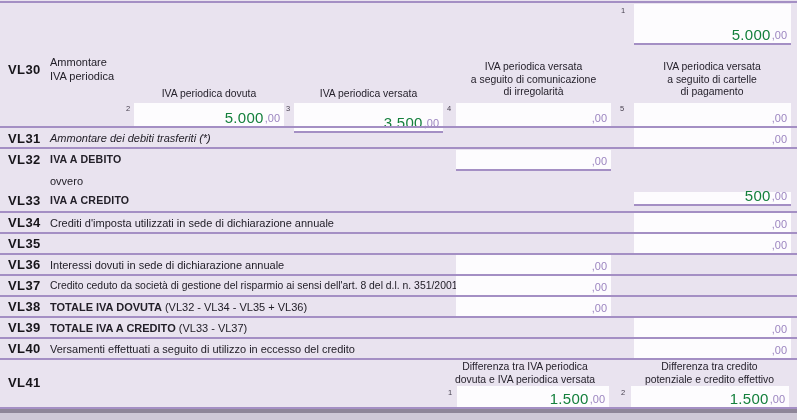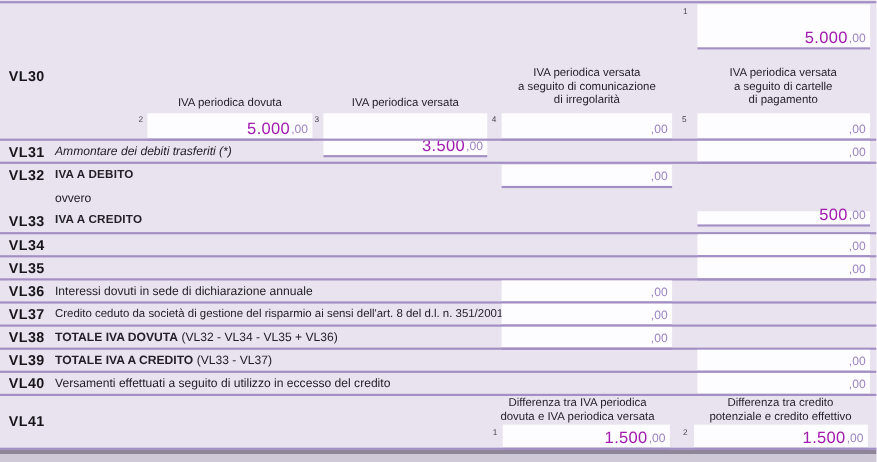--- a/index.html
+++ b/index.html
@@ -13,21 +13,21 @@
   .lbl   { position:absolute; font-size:11px; color:#232029; white-space:nowrap; }
   .lbl i { }
   .small-lbl { font-size:10.4px; }
   .boldcaps { font-weight:bold; font-size:10.6px; letter-spacing:.2px; }
   .fnum  { position:absolute; font-size:7.5px; color:#47404f; }
   .fbox  {
     position:absolute; background:#fdfcfe; border-bottom:2px solid #a48fc4;
     box-sizing:border-box; display:flex; align-items:flex-end; justify-content:flex-end;
     padding:0 4px 1px 0;
   }
-  .val { font-size:15px; color:#a21caf; letter-spacing:.3px; line-height:15px; }
+  .val { font-size:15px; color:#15803d; letter-spacing:.3px; line-height:15px; }
   .dec { font-size:11px; color:#9c85c0; margin-left:1px; line-height:13px; }
   .hdr {
     position:absolute; font-size:10.4px; line-height:12.6px; text-align:center;
     white-space:pre-line; color:#26222c;
   }
   .pre { white-space:pre-line; }
   .bstrip1 { position:absolute; left:0; width:797px; top:409px; height:4px; background:#8e8698; }
   .bstrip2 { position:absolute; left:0; width:797px; top:413px; height:7px; background:#cfc9d7; }
 </style>
 </head>
@@ -37,37 +37,39 @@
 
   <div class="hline" style="top:1px"></div>
 
   <span class="fnum" style="left:621px; top:6px">1</span>
   <div class="fbox" style="left:634px; top:4px; width:157px; height:41px">
     <span class="val">5.000</span>
       <span class="dec">,00</span>
   </div>
 
   <span class="code" style="left:8px; top:62px">VL30</span>
+  <span class="lbl pre" style="left:50px; top:56px; line-height:13.5px">Ammontare
+IVA periodica</span>
 
   <div class="hdr" style="left:134px; top:88px; width:150px">IVA periodica dovuta</div>
   <div class="hdr" style="left:294px; top:88px; width:149px">IVA periodica versata</div>
   <div class="hdr" style="left:446px; top:61px; width:175px">IVA periodica versata
 a seguito di comunicazione
 di irregolarità</div>
   <div class="hdr" style="left:627px; top:61px; width:170px">IVA periodica versata
 a seguito di cartelle
 di pagamento</div>
 
   <span class="fnum" style="left:126px; top:104px">2</span>
   <div class="fbox" style="left:134px; top:103px; width:150px; height:25px">
     <span class="val">5.000</span>
       <span class="dec">,00</span>
   </div>
   <span class="fnum" style="left:286px; top:104px">3</span>
-  <div class="fbox" style="left:294px; top:103px; width:149px; height:40px">
+  <div class="fbox" style="left:294px; top:103px; width:149px; height:30px">
     <span class="val">3.500</span>
       <span class="dec">,00</span>
   </div>
   <span class="fnum" style="left:447px; top:104px">4</span>
   <div class="fbox" style="left:456px; top:103px; width:155px; height:25px">
     <span class="val"></span>
       <span class="dec">,00</span>
   </div>
   <span class="fnum" style="left:620px; top:104px">5</span>
   <div class="fbox" style="left:634px; top:103px; width:157px; height:25px">
@@ -93,20 +95,21 @@
   <span class="lbl" style="left:50px; top:175px">ovvero</span>
   <span class="code" style="left:8px; top:193px">VL33</span>
   <span class="lbl boldcaps" style="left:50px; top:194px">IVA A CREDITO</span>
   <div class="fbox" style="left:634px; top:192px; width:157px; height:14px">
     <span class="val">500</span>
       <span class="dec">,00</span>
   </div>
   <div class="hline" style="top:211px"></div>
 
   <span class="code" style="left:8px; top:215px">VL34</span>
+  <span class="lbl" style="left:50px; top:217px">Crediti d'imposta utilizzati in sede di dichiarazione annuale</span>
   <div class="fbox" style="left:634px; top:213px; width:157px; height:21px">
     <span class="val"></span>
       <span class="dec">,00</span>
   </div>
   <div class="hline" style="top:232px"></div>
 
   <span class="code" style="left:8px; top:236px">VL35</span>
   <div class="fbox" style="left:634px; top:234px; width:157px; height:21px">
     <span class="val"></span>
       <span class="dec">,00</span>

